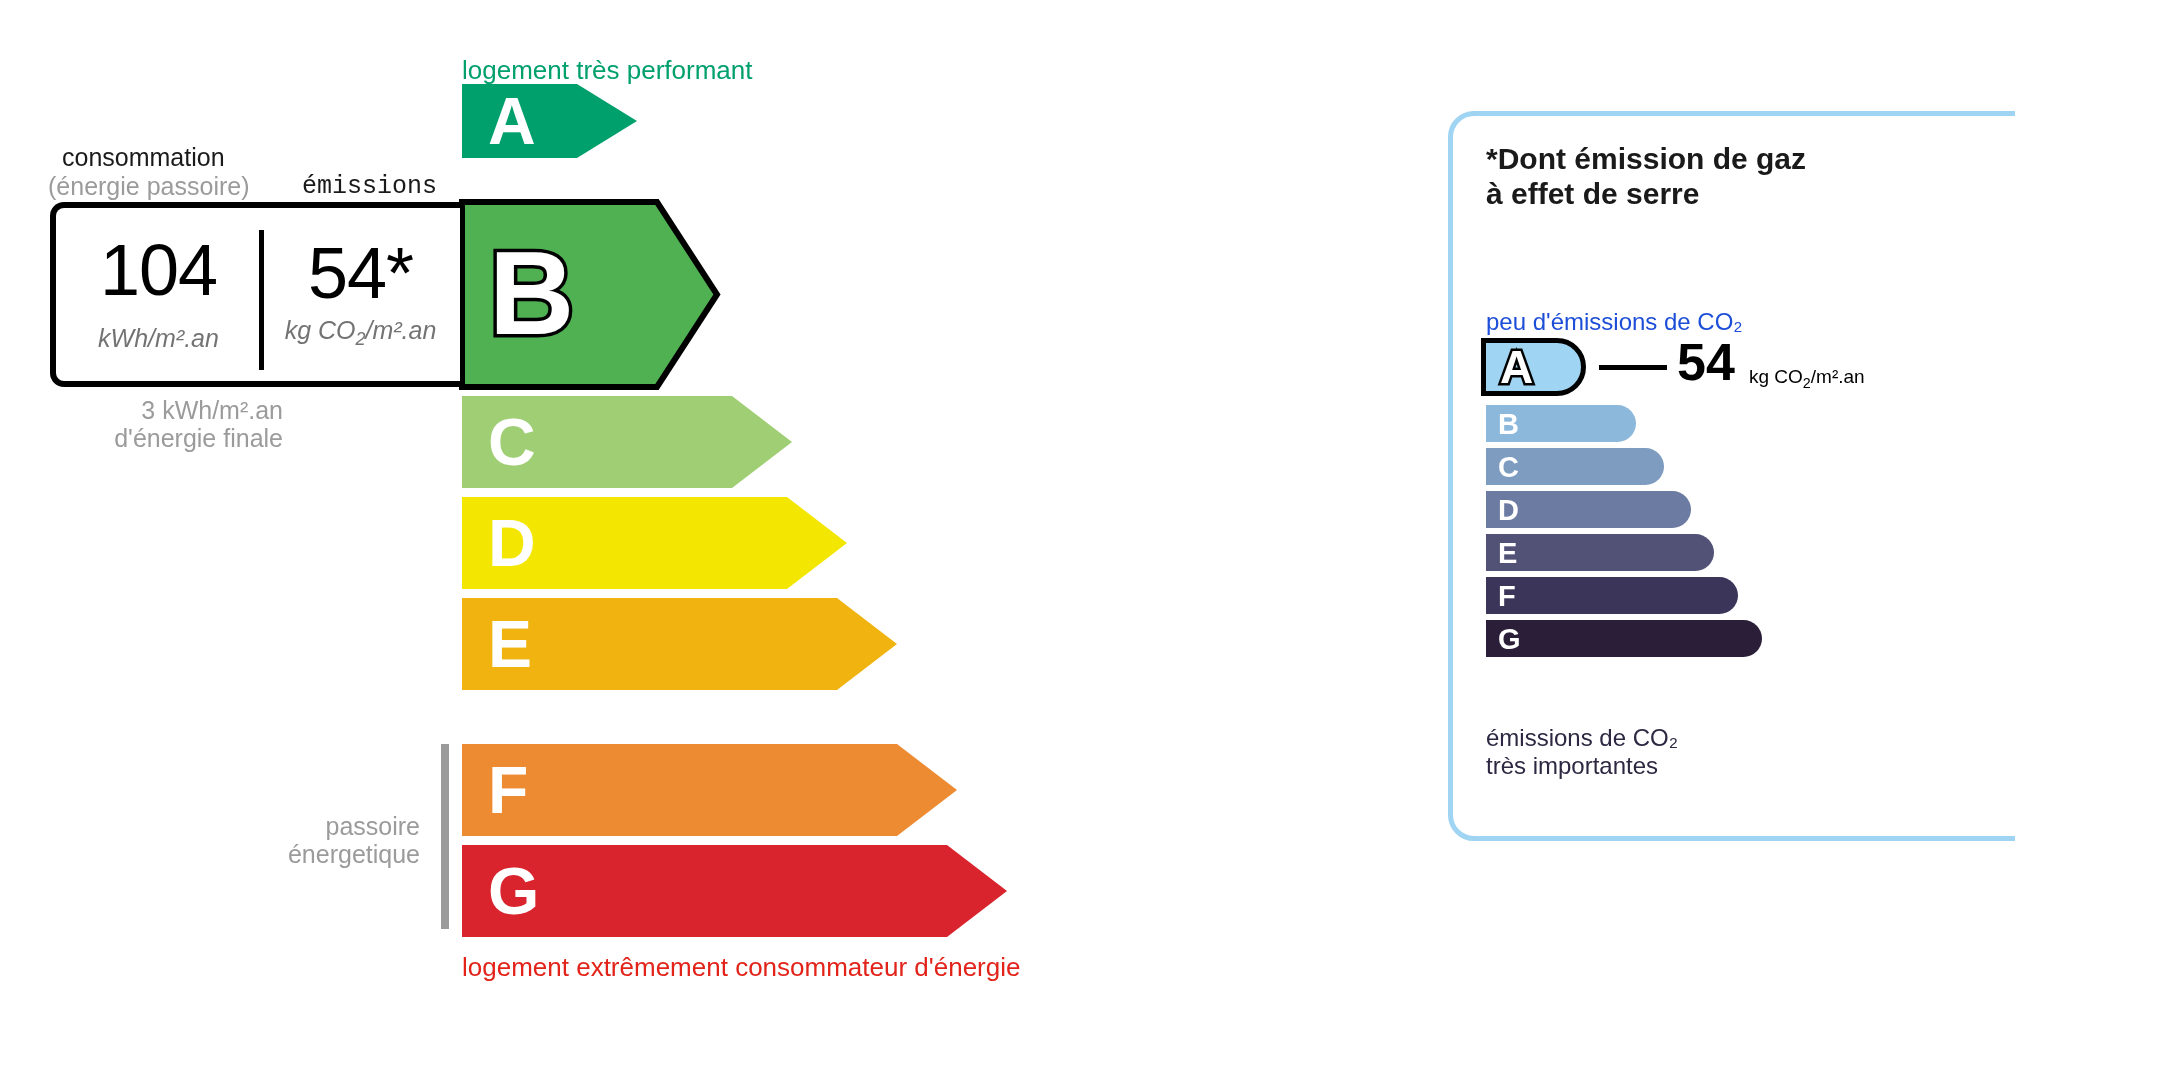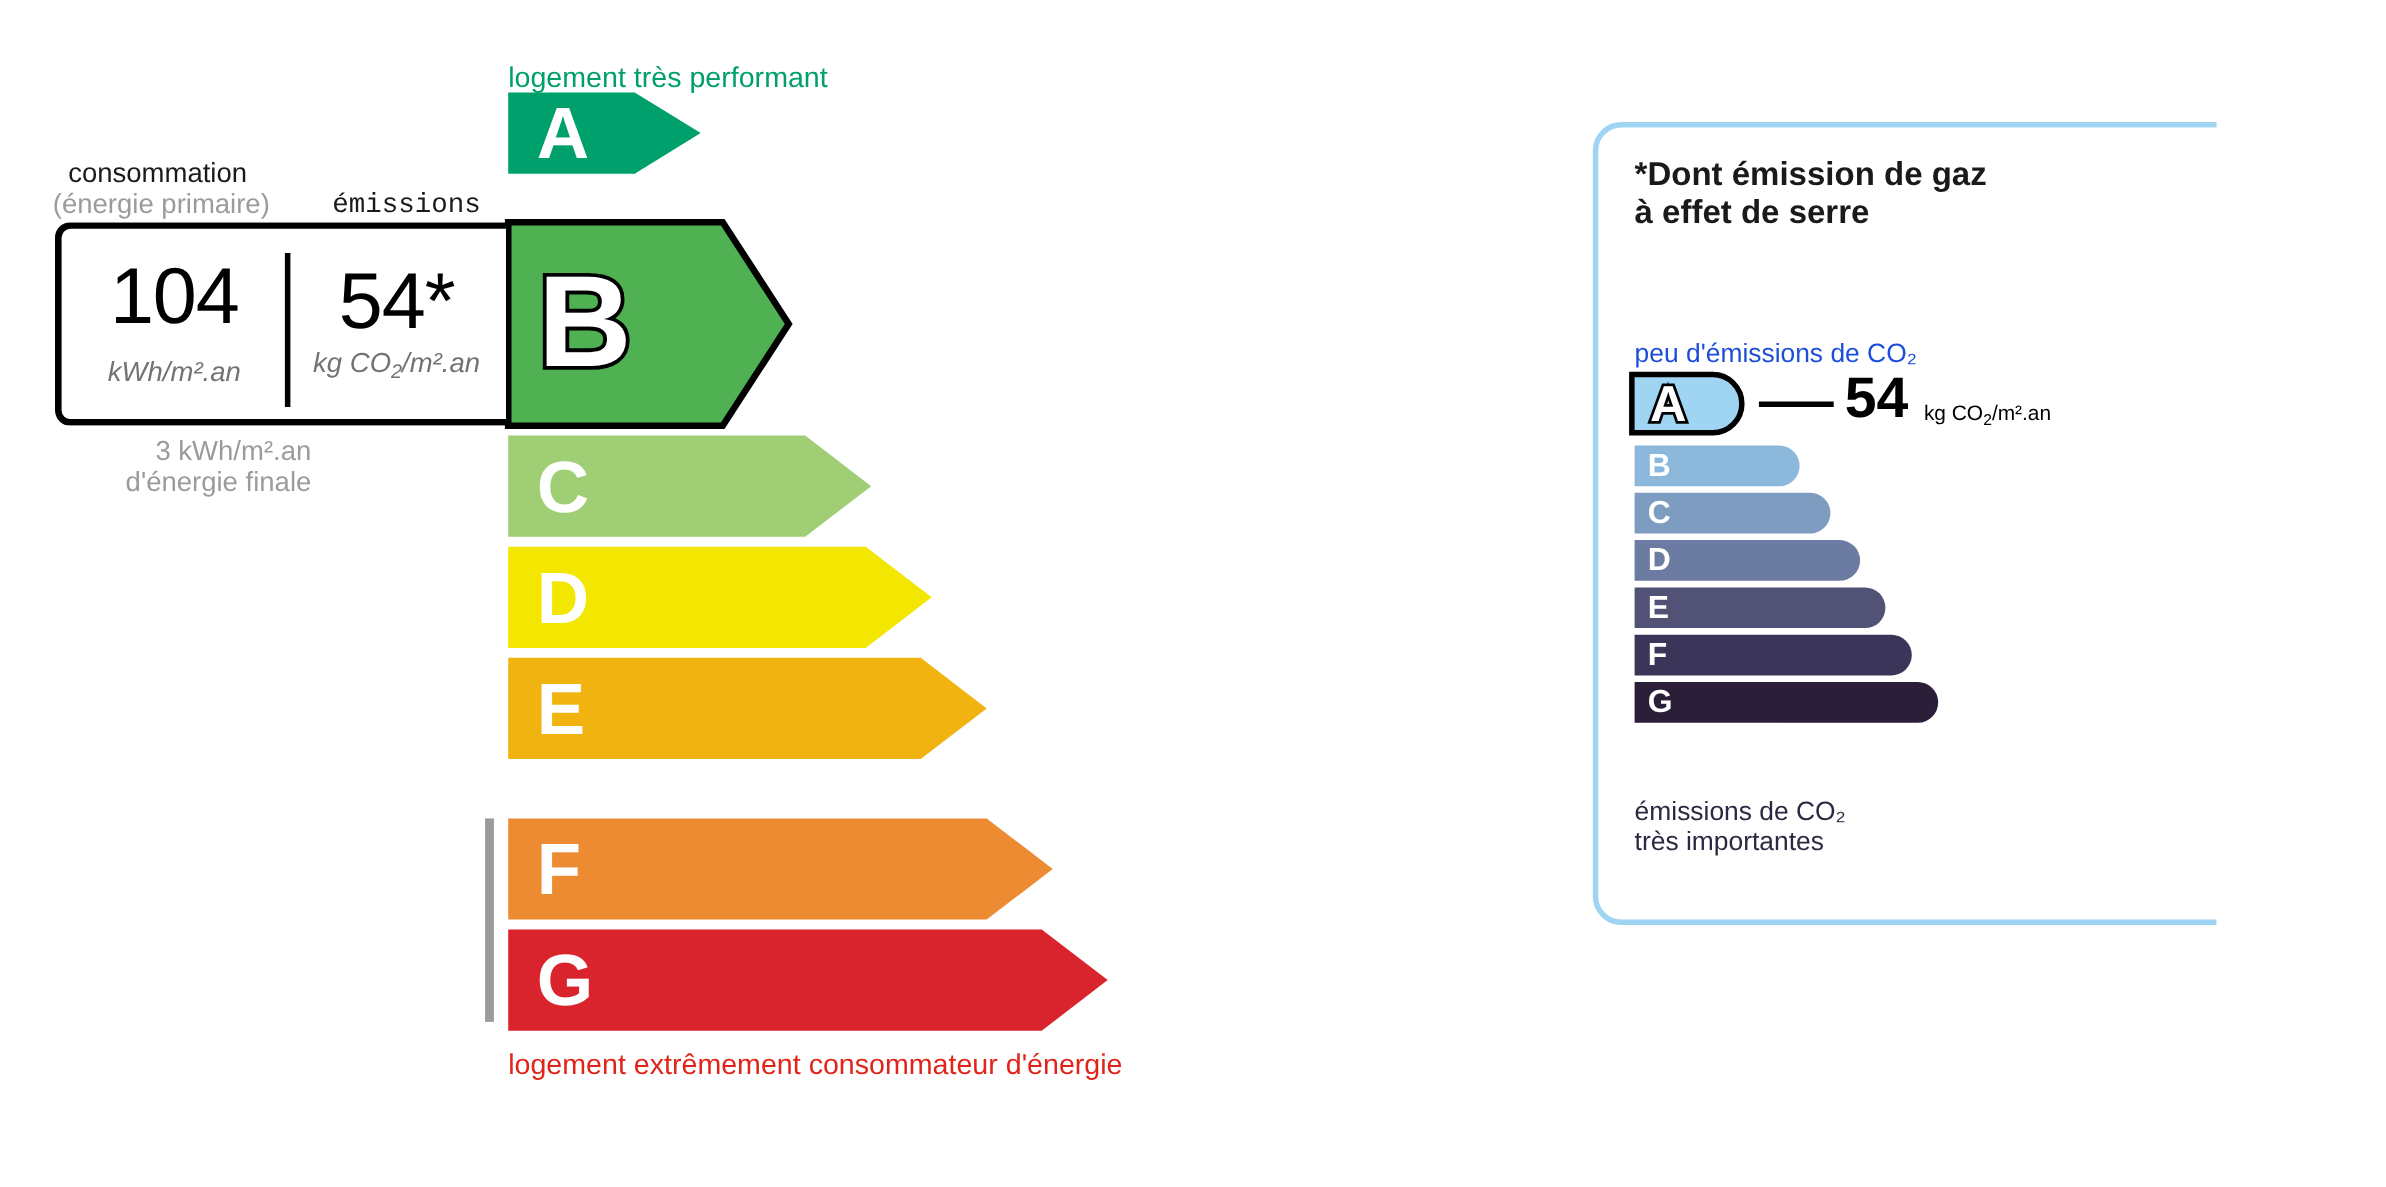--- a/index.html
+++ b/index.html
@@ -295,21 +295,21 @@
 </head>
 <body>
 
 <div id="root">
 
   <div id="dpe-panel">
 
     <div class="top-caption">logement très performant</div>
 
     <div class="hdr-consommation">consommation</div>
-    <div class="hdr-energie-primaire">(énergie primaire)</div>
+    <div class="hdr-energie-primaire">(énergie passoire)</div>
     <div class="hdr-emissions">émissions</div>
 
     <svg id="bars-svg" width="1400" height="1079" style="position:absolute;left:0;top:0;">
         <polygon points="462,84 577,84 637,121 577,158 462,158" fill="#00a06d"></polygon>
         <text x="488" y="144" fill="#ffffff" font-size="66" font-weight="bold" font-family="&quot;Liberation Sans&quot;, sans-serif">A</text>
         <polygon points="462,202 657,202 717,294.5 657,387 462,387" fill="#50b153" stroke="#000000" stroke-width="6" stroke-linejoin="miter"></polygon>
         <polygon points="462,396 732,396 792,442 732,488 462,488" fill="#a0ce74"></polygon>
         <text x="488" y="465" fill="#ffffff" font-size="66" font-weight="bold" font-family="&quot;Liberation Sans&quot;, sans-serif">C</text>
         <polygon points="462,497 787,497 847,543 787,589 462,589" fill="#f3e600"></polygon>
         <text x="488" y="566" fill="#ffffff" font-size="66" font-weight="bold" font-family="&quot;Liberation Sans&quot;, sans-serif">D</text>
@@ -338,20 +338,22 @@
     </div>
 
     <div id="bar-B-wrap">
       <div id="bar-B-letter">B</div>
     </div>
 
     <div class="final-energy">3 kWh/m².an
 d'énergie finale</div>
 
     <div id="passoire-bar"></div>
+    <div id="passoire-label">passoire
+énergetique</div>
 
     <div class="bottom-caption">logement extrêmement consommateur d'énergie</div>
   </div>
 
   <div id="ges-panel">
 
     <div id="ges-title">*Dont émission de gaz
 à effet de serre</div>
 
     <div id="ges-top-caption">peu d'émissions de CO₂</div>

